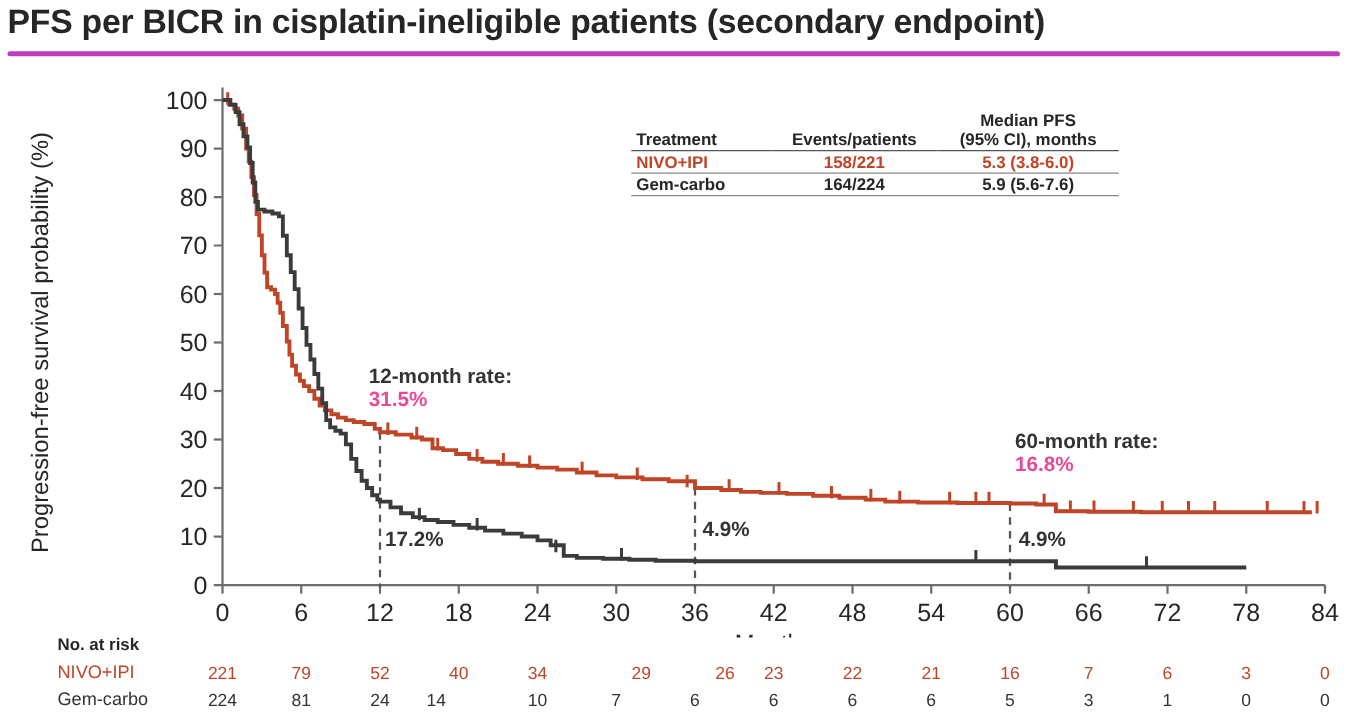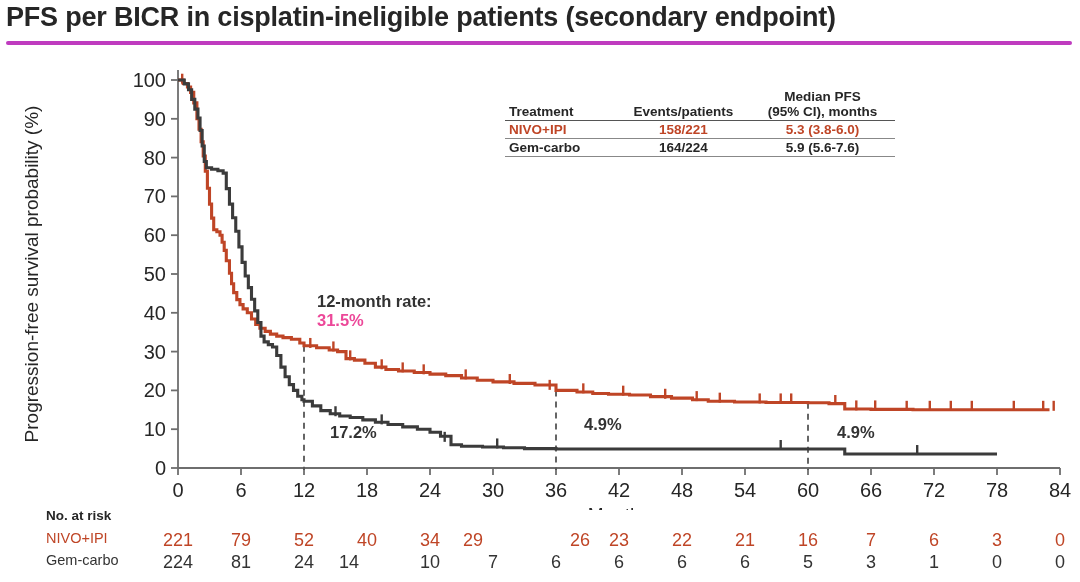--- a/index.html
+++ b/index.html
@@ -37,34 +37,34 @@
   .sumtable th, .sumtable td{padding:1px 4px;text-align:center;white-space:nowrap;}
   .sumtable th{font-weight:bold;color:#262626;font-size:13.5px;line-height:1.12;}
   .sumtable .col-treat{text-align:left;width:104px;}
   .sumtable .hdr-row th{border-bottom:1.6px solid #555;vertical-align:bottom;}
   .sumtable .row-nivo td{color:#bf4526;border-bottom:1.3px solid #888;}
   .sumtable .row-gem td{color:#262626;border-bottom:1.3px solid #888;}
   .sumtable .row-hr td{color:#262626;font-weight:bold;padding-top:2px;}
   .sumtable .stack{display:block;line-height:1.12;}
 
   
-  .anno{position:absolute;white-space:nowrap;font-weight:bold;margin-left:22px;}
+  .anno{position:absolute;white-space:nowrap;font-weight:bold;}
   .anno .lab{font-size:16.5px;color:#333;}
   .anno .val-o{font-size:16.5px;color:#ec4899;}
   .anno .val-k{font-size:16.5px;color:#333;}
 
   
   #risk{position:absolute;left:0;top:508px;width:972px;height:74px;}
   .risk-title{
     position:absolute;left:46px;top:0px;font-size:13.5px;font-weight:bold;color:#262626;
   }
   .risk-rowlabel{position:absolute;left:46px;font-size:14.5px;font-weight:normal;}
   .rl-nivo{top:22px;color:#bf4526;}
   .rl-gem{top:44px;color:#333;}
-  .risk-num{position:absolute;font-size:18px;text-align:center;width:40px;}
+  .risk-num{position:absolute;font-size:14px;text-align:center;width:40px;}
   .rn-nivo{top:22px;color:#bf4526;}
   .rn-gem{top:44px;color:#333;}
 </style>
 </head>
 <body>
 
 <div id="slide">
 
   <div class="title">PFS per BICR in cisplatin-ineligible patients (secondary endpoint)</div>
   <div class="title-rule"></div>
@@ -201,39 +201,43 @@
     <div class="val-o">31.5%</div>
   </div>
   <div class="anno" id="anno-m12-gem" style="left:308px;top:423px;">
     <div class="val-k">17.2%</div>
   </div>
 
   <div class="anno" id="anno-m36-gem" style="left:562px;top:415px;">
     <div class="val-k">4.9%</div>
   </div>
 
+  <div class="anno" id="anno-m60" style="left:812px;top:344px;">
+    <div class="lab">60-month rate:</div>
+    <div class="val-o">16.8%</div>
+  </div>
   <div class="anno" id="anno-m60-gem" style="left:815px;top:423px;">
     <div class="val-k">4.9%</div>
   </div>
 
   <div id="risk">
     <div class="risk-title">No. at risk</div>
     <div class="risk-rowlabel rl-nivo">NIVO+IPI</div>
     <div class="risk-rowlabel rl-gem">Gem-carbo</div>
   <div class="risk-num rn-nivo" style="left: 158px;">221</div>
       <div class="risk-num rn-gem" style="left: 158px;">224</div>
       <div class="risk-num rn-nivo" style="left: 221px;">79</div>
       <div class="risk-num rn-gem" style="left: 221px;">81</div>
       <div class="risk-num rn-nivo" style="left: 284px;">52</div>
       <div class="risk-num rn-gem" style="left: 284px;">24</div>
       <div class="risk-num rn-nivo" style="left: 347px;">40</div>
       <div class="risk-num rn-gem" style="left: 329px;">14</div>
       <div class="risk-num rn-nivo" style="left: 410px;">34</div>
       <div class="risk-num rn-gem" style="left: 410px;">10</div>
-      <div class="risk-num rn-nivo" style="left: 453px;">29</div>
+      <div class="risk-num rn-nivo" style="left: 493px;">29</div>
       <div class="risk-num rn-gem" style="left: 473px;">7</div>
       <div class="risk-num rn-nivo" style="left: 560px;">26</div>
       <div class="risk-num rn-gem" style="left: 536px;">6</div>
       <div class="risk-num rn-nivo" style="left: 599px;">23</div>
       <div class="risk-num rn-gem" style="left: 599px;">6</div>
       <div class="risk-num rn-nivo" style="left: 662px;">22</div>
       <div class="risk-num rn-gem" style="left: 662px;">6</div>
       <div class="risk-num rn-nivo" style="left: 725px;">21</div>
       <div class="risk-num rn-gem" style="left: 725px;">6</div>
       <div class="risk-num rn-nivo" style="left: 788px;">16</div>

